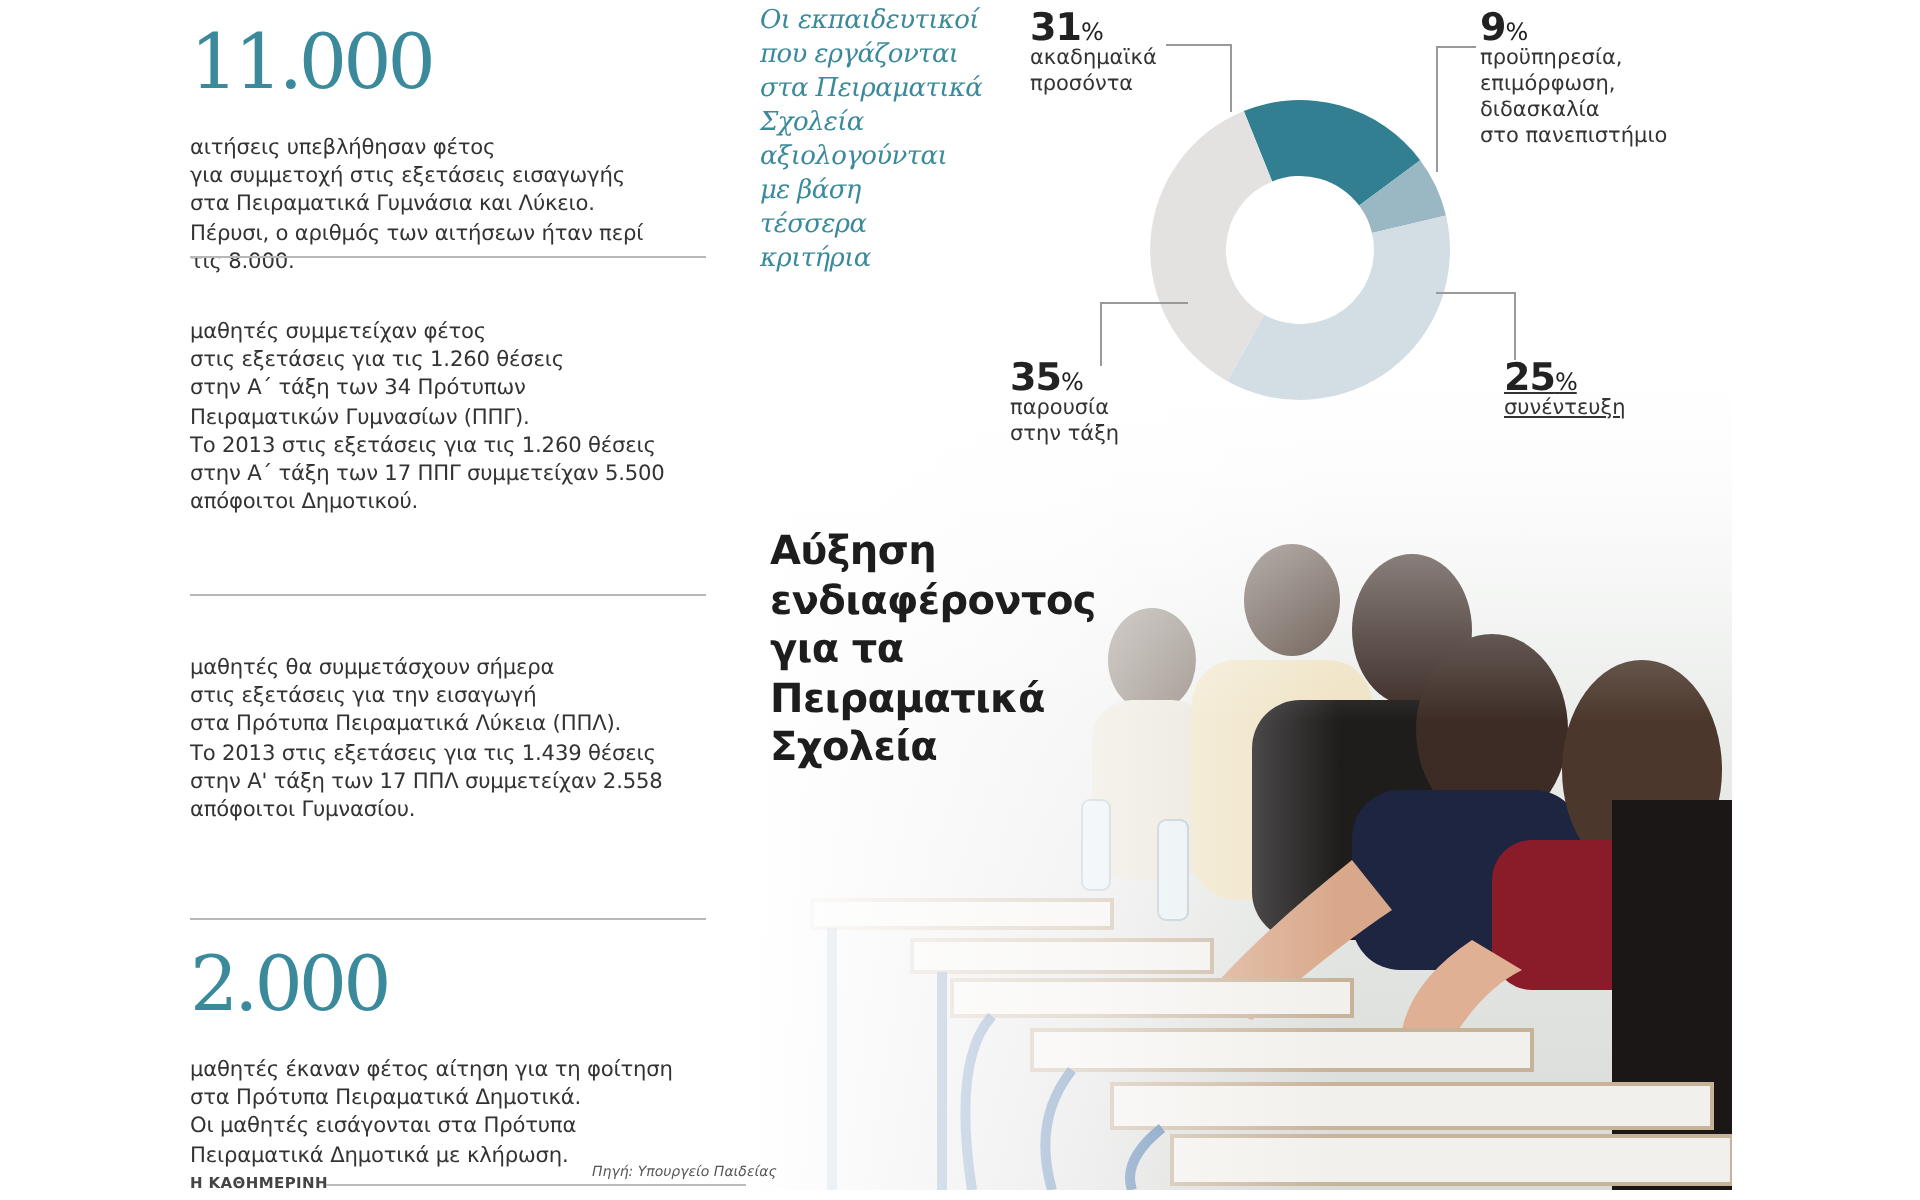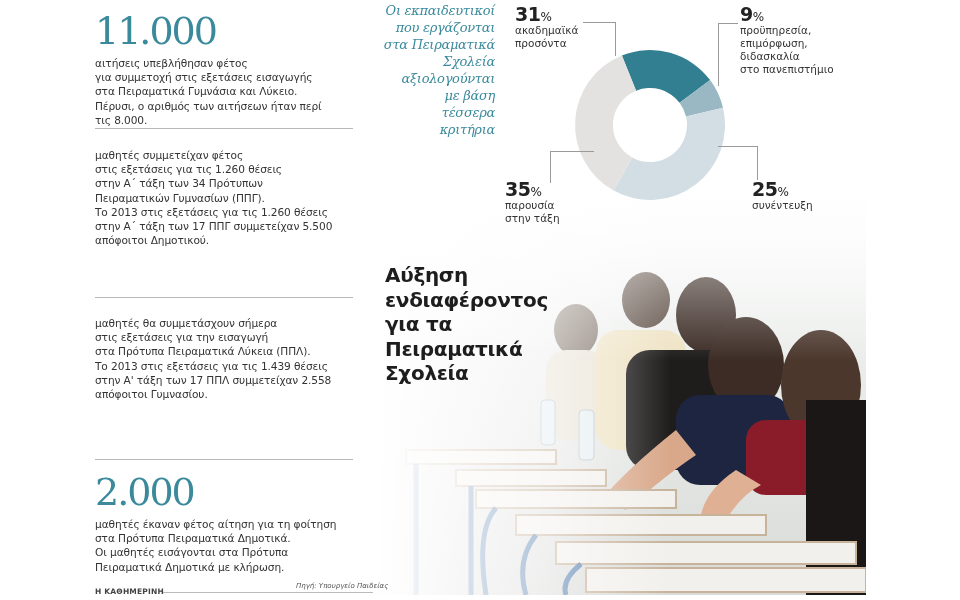--- a/index.html
+++ b/index.html
@@ -8,39 +8,39 @@
 
   
   .stat { position: absolute; left: 95px; width: 260px; }
   .stat .big {
     font-family: "DejaVu Serif", serif;
     font-size: 38px; line-height: 38px; color: #3a8a9c;
     letter-spacing: -2px; font-weight: normal;
   }
   .stat .desc {
     font-size: 10.6px; line-height: 14.2px; color: #333;
-    margin-top: 6px; white-space: pre-line; letter-spacing: -0.1px;
+    margin-top: 17px; white-space: pre-line; letter-spacing: -0.1px;
   }
   .divider { position: absolute; left: 95px; width: 258px; height: 1px; background: #b8b8b8; }
 
   .footer-brand {
     position: absolute; left: 95px; top: 587px;
     font-size: 7.5px; font-weight: bold; color: #444; letter-spacing: 0.2px;
   }
   .footer-rule { position: absolute; left: 163px; top: 592px; width: 210px; height: 1px; background: #bbb; }
   .footer-source {
     position: absolute; left: 280px; top: 582px;
     font-size: 7px; color: #555; font-style: italic; padding-left: 16px;
   }
 
   
   .intro {
     position: absolute; left: 380px; top: 2px; width: 115px;
     font-family: "DejaVu Serif", serif; font-style: italic;
-    font-size: 13px; line-height: 17px; color: #3a8a9c; text-align: right;
+    font-size: 13px; line-height: 17px; color: #3a8a9c; text-align: left;
     white-space: pre-line; letter-spacing: -0.3px;
   }
 
   
   .donut { position: absolute; left: 565px; top: 45px; width: 170px; height: 160px; }
   .label { position: absolute; font-size: 10.5px; line-height: 13px; color: #333; }
   .label .pct { font-size: 19px; font-weight: bold; color: #222; letter-spacing: -0.5px; }
   .label .pct small { font-size: 12px; font-weight: normal; }
   .label .txt { white-space: pre-line; }
   .leader { position: absolute; border-color: #9a9a9a; border-style: solid; border-width: 0; }
@@ -192,21 +192,21 @@
   <div class="txt">ακαδημαϊκά
 προσόντα</div>
 </div>
 <div class="label" style="left:740px; top:8px; width:120px;">
   <div class="pct"><span>9</span><small>%</small></div>
   <div class="txt">προϋπηρεσία,
 επιμόρφωση,
 διδασκαλία
 στο πανεπιστήμιο</div>
 </div>
-<div class="label" style="left:752px; top:183px; width:100px;">
+<div class="label" style="left:752px; top:183px; width:100px;text-decoration:underline;">
   <div class="pct"><span>25</span><small>%</small></div>
   <div class="txt">συνέντευξη</div>
 </div>
 <div class="label" style="left:505px; top:183px; width:90px;">
   <div class="pct"><span>35</span><small>%</small></div>
   <div class="txt">παρουσία
 στην τάξη</div>
 </div>
 
 <div class="footer-source">Πηγή: Υπουργείο Παιδείας</div>

